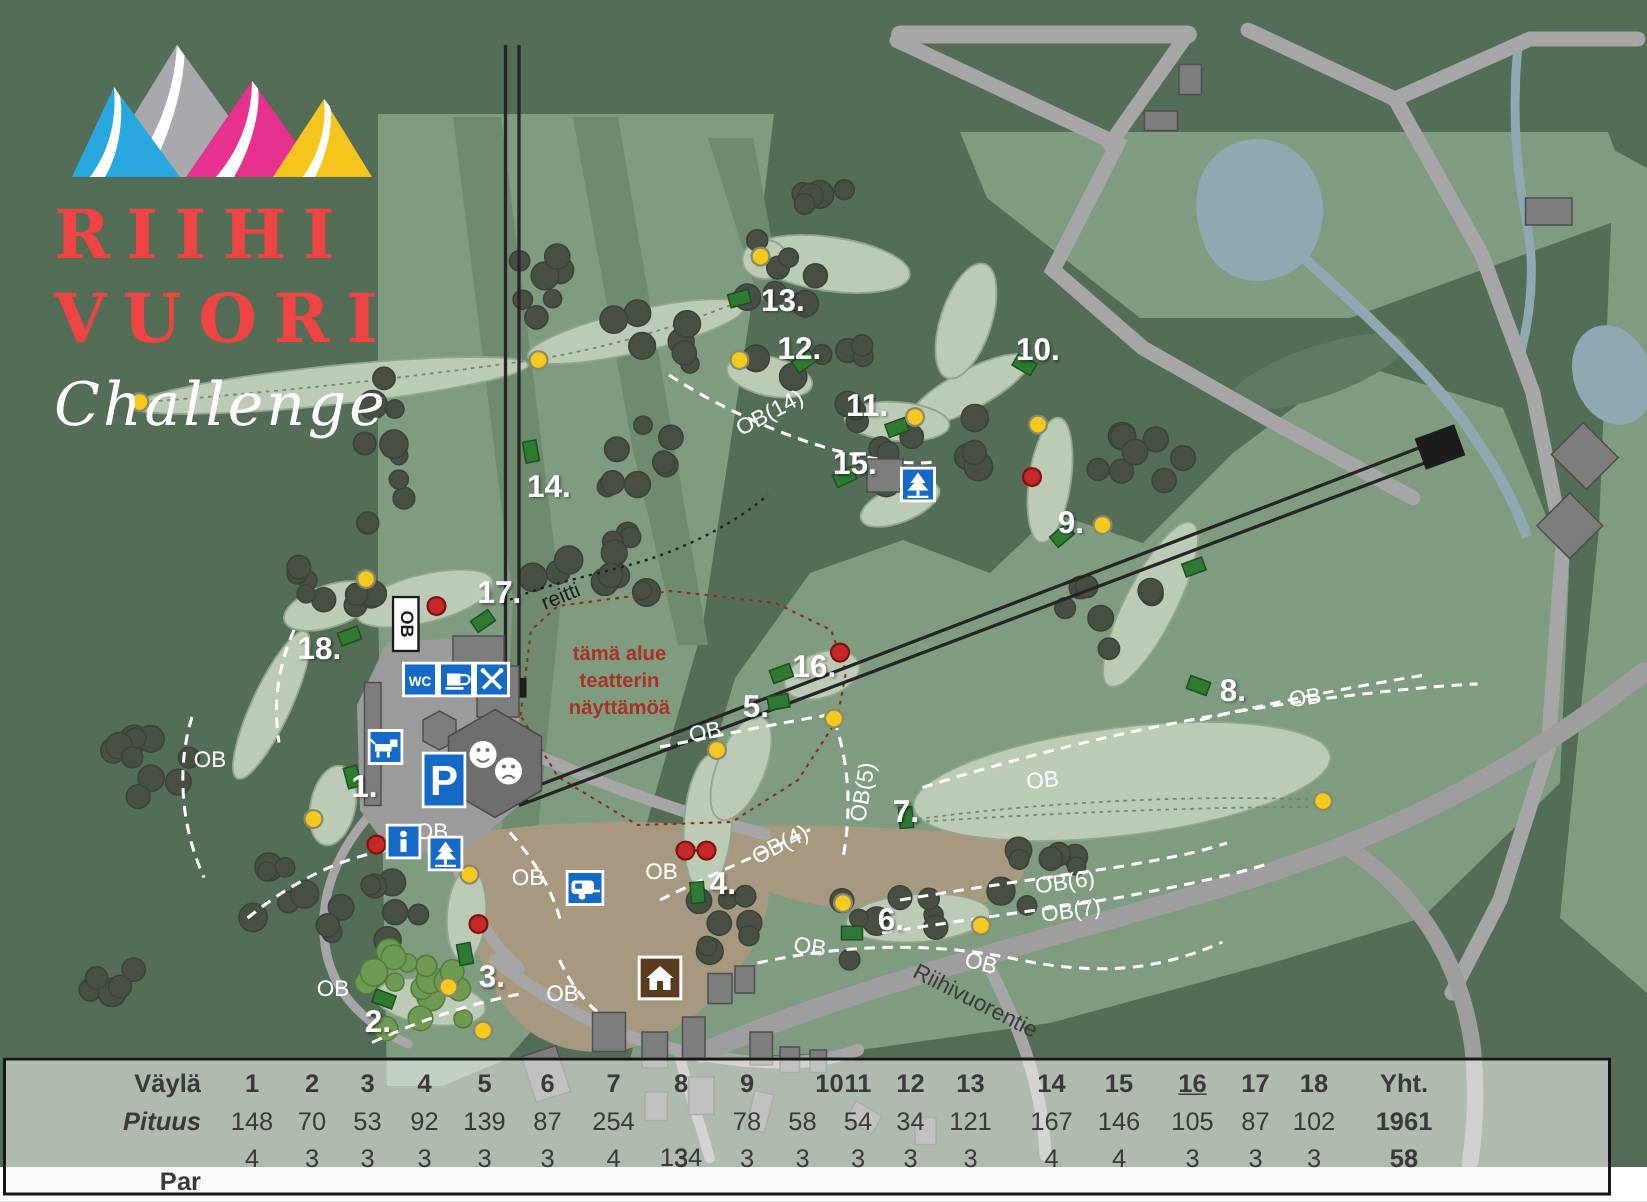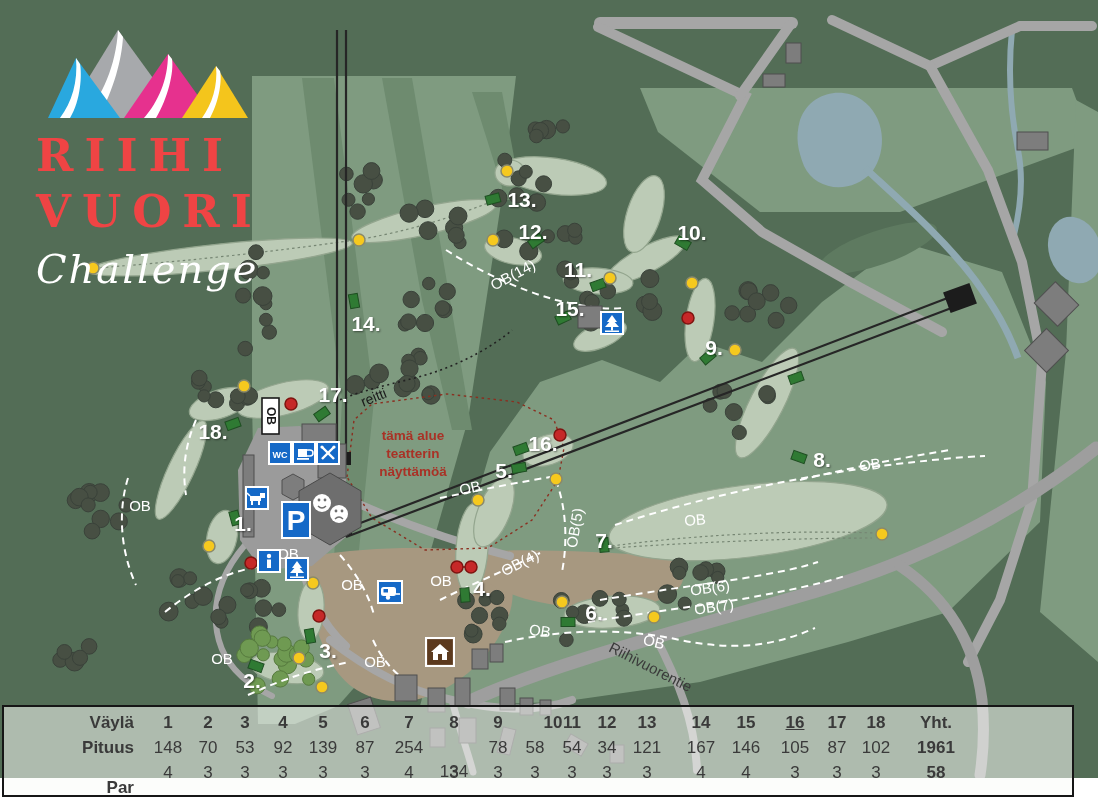--- a/index.html
+++ b/index.html
@@ -521,21 +521,21 @@
       <div class="micon" style="left: 425px; top: 637px; width: 30px; height: 30px;"><svg width="30" height="30">
           <rect x="1" y="1" width="28" height="28" fill="#5c3a1e" stroke="#ffffff" stroke-width="2.2"></rect>
  <polygon points="15,7 6,15 24,15" fill="#fff"></polygon>
           <rect x="8" y="15" width="14" height="8" fill="#fff"></rect>
           <rect x="13" y="17" width="4" height="6" fill="#5c3a1e"></rect>
         </svg></div>
     </div>
 
   <div id="table-panel">
       <span class="tlabel" style="top: 6px;">Väylä</span>
-      <span class="tlabel" style="top: 31px;">Pituus</span>
+      <span class="tlabel" style="top: 31px; font-style: italic;">Pituus</span>
       <span class="tlabel" style="top: 71px;">Par</span>
       <span class="tcell bold" style="left: 164px; top: 6px;">1</span>
       <span class="tcell" style="left: 164px; top: 31px;">148</span>
       <span class="tcell" style="left: 164px; top: 56px;">4</span>
       <span class="tcell bold" style="left: 204px; top: 6px;">2</span>
       <span class="tcell" style="left: 204px; top: 31px;">70</span>
       <span class="tcell" style="left: 204px; top: 56px;">3</span>
       <span class="tcell bold" style="left: 241px; top: 6px;">3</span>
       <span class="tcell" style="left: 241px; top: 31px;">53</span>
       <span class="tcell" style="left: 241px; top: 56px;">3</span>

